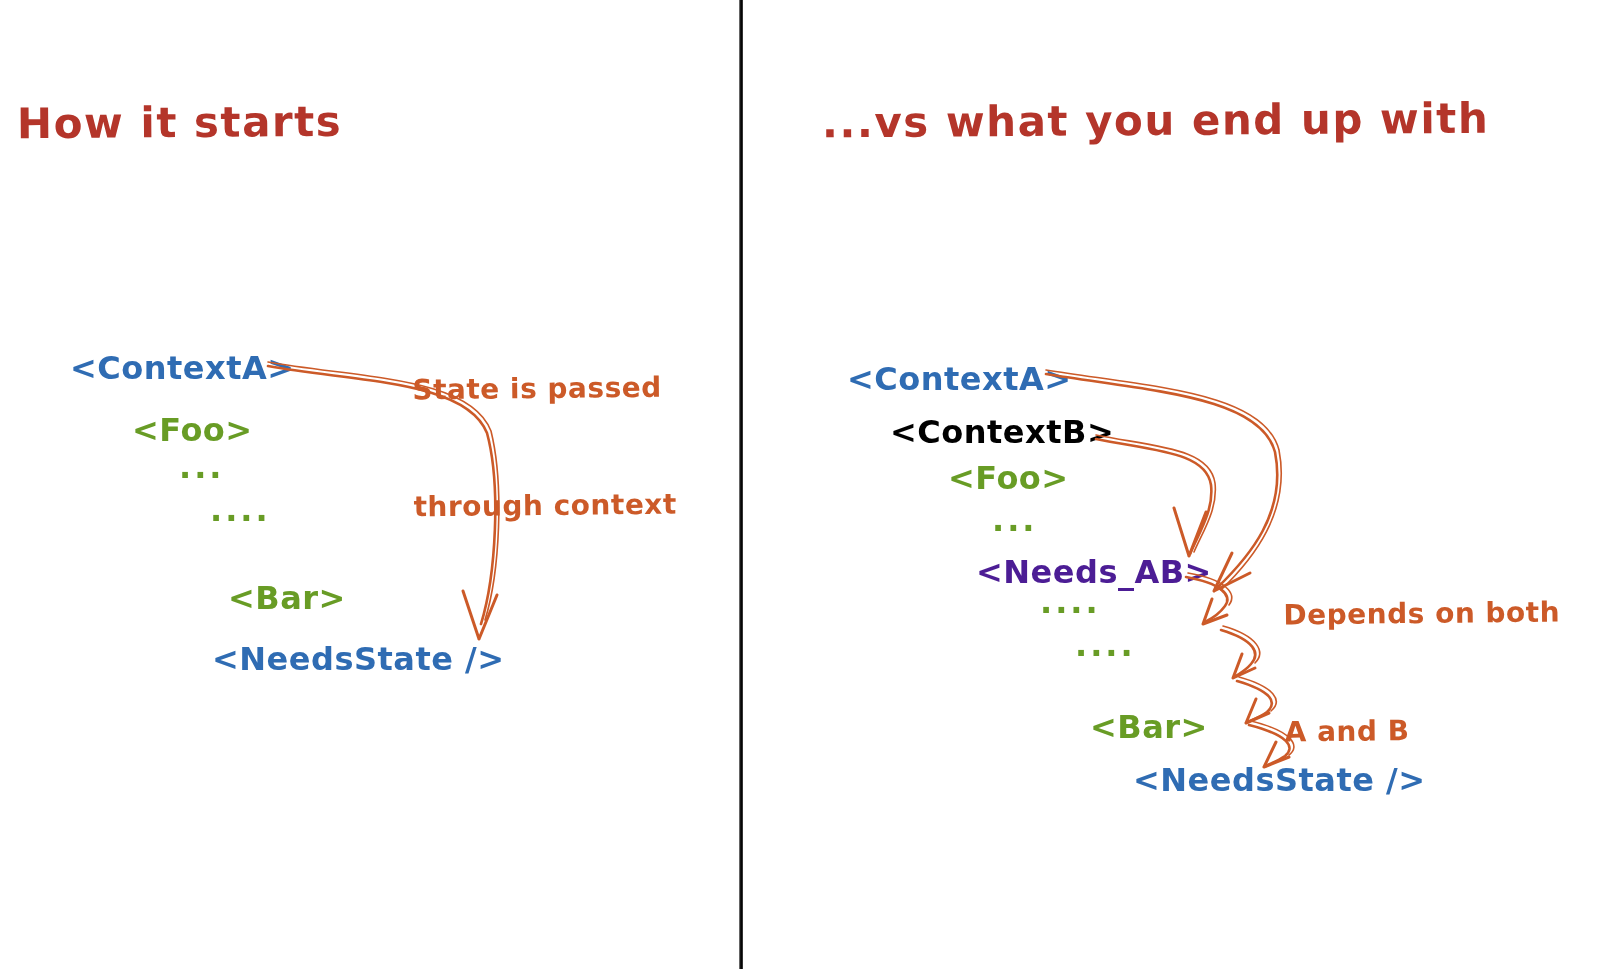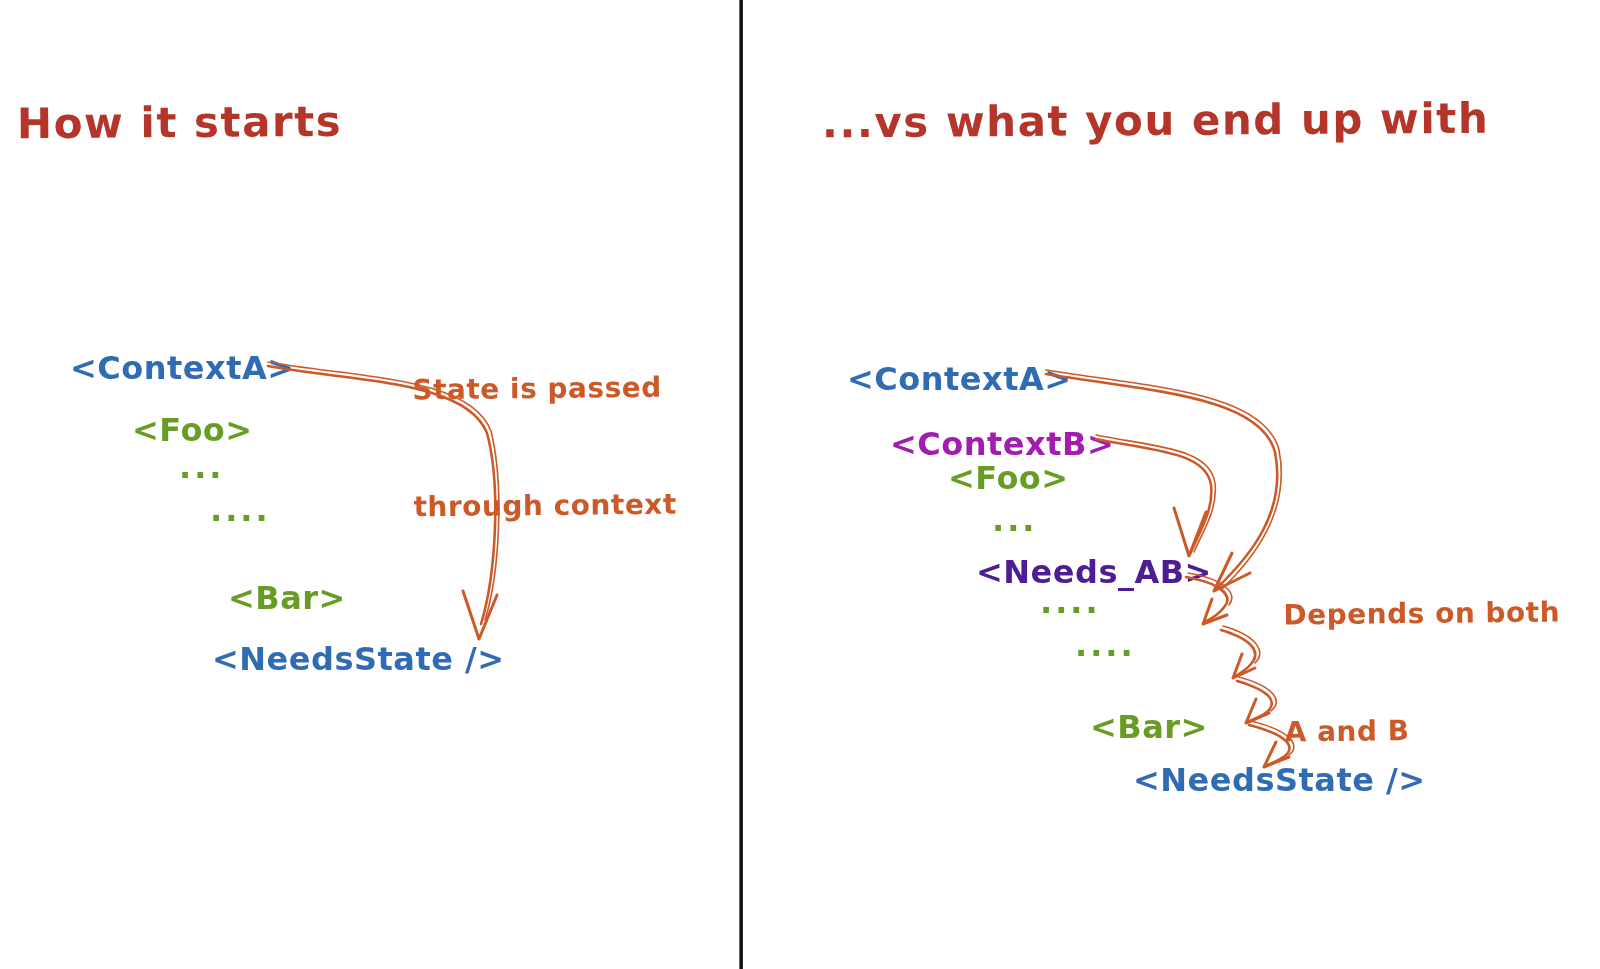--- a/index.html
+++ b/index.html
@@ -77,21 +77,21 @@
     </div>
   </section>
 
   <div class="divider" style="left:739px;"></div>
 
   <section>
     <div class="lbl title" style="left: 822px; top: 98px; color: rgb(180, 53, 42);">...vs what you end up with</div>
 
     <div class="lbl node" style="left: 847px; top: 362px; color: rgb(47, 108, 179);">&lt;ContextA&gt;</div>
 
-    <div class="lbl node" style="left: 890px; top: 415px; color: #a21caf; margin-top: 12px;">&lt;ContextB&gt;</div>
+    <div class="lbl node" style="left: 890px; top: 415px; color: #000000;">&lt;ContextB&gt;</div>
 
     <div class="lbl node" style="left: 948px; top: 461px; color: rgb(104, 156, 37);">&lt;Foo&gt;</div>
 
     <div class="lbl dots" style="left: 992px; top: 503px; color: rgb(104, 156, 37);">...</div>
 
     <div class="lbl node" style="left: 976px; top: 555px; color: #4c1d95;">&lt;Needs_AB&gt;</div>
 
     <div class="lbl dots" style="left: 1040px; top: 585px; color: rgb(104, 156, 37);">....</div>
 
     <div class="lbl dots" style="left: 1075px; top: 628px; color: rgb(104, 156, 37);">....</div>

